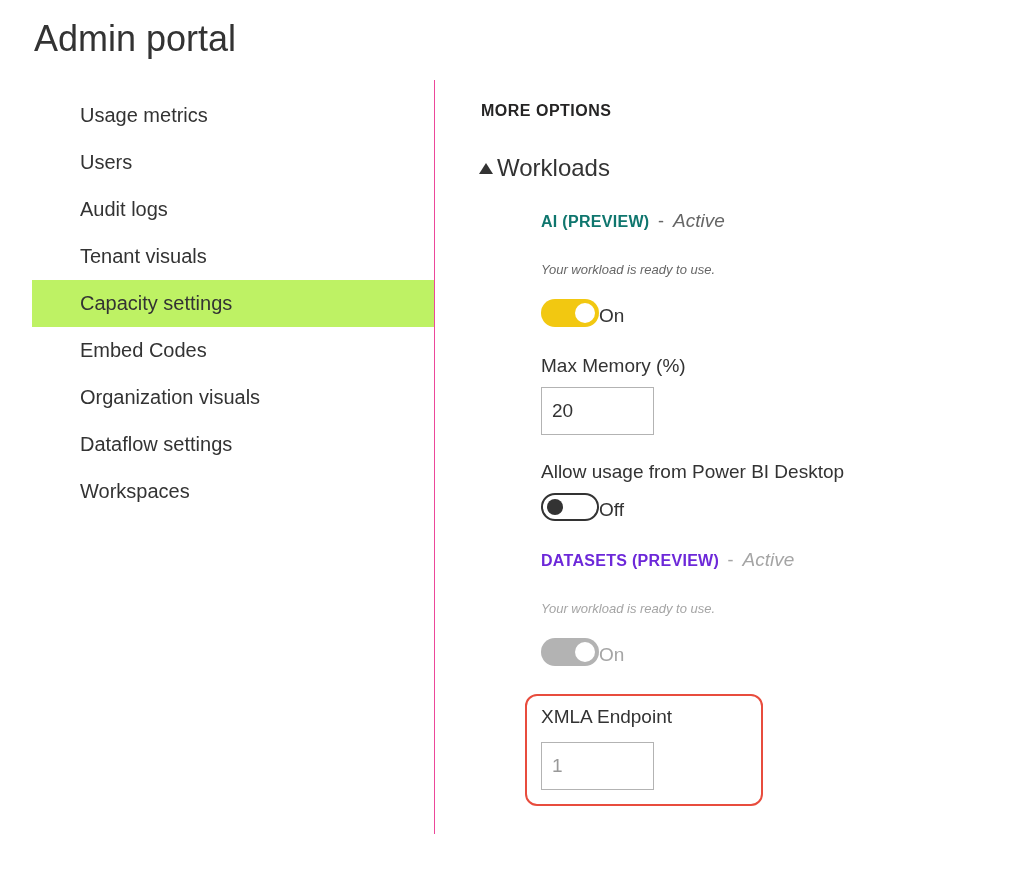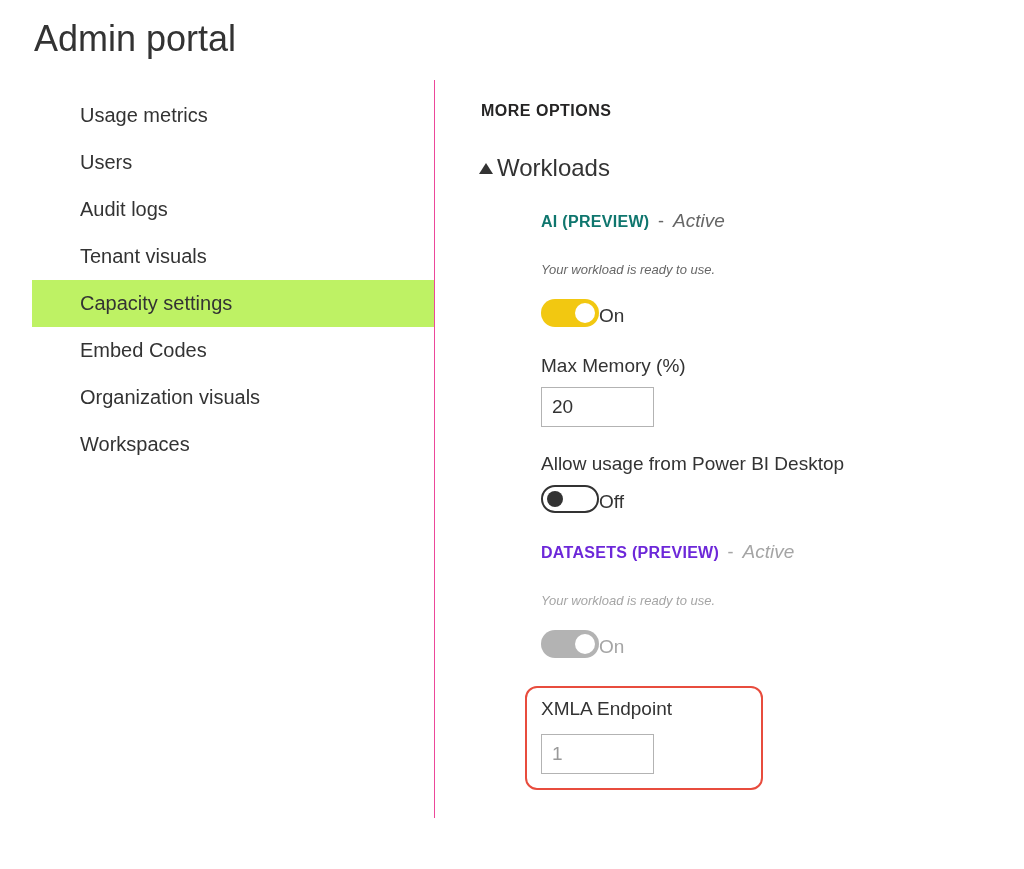--- a/index.html
+++ b/index.html
@@ -177,21 +177,21 @@
     .toggle-label.disabled {
       color: #a5a5a5;
     }
     .field-label {
       font-size: 19px;
       color: #333;
       margin-bottom: 10px;
     }
     .text-input {
       width: 113px;
-      height: 40px;
+      height: 48px;
       border: 1px solid #b3b3b3;
       font-size: 19px;
       padding: 0 10px;
       color: #333;
       font-family: inherit;
     }
     .text-input.disabled-look {
       color: #999;
     }
     .field-group {
@@ -215,20 +215,21 @@
 
 <div class="content-wrapper">
   <nav class="sidebar">
     <div class="sidebar-item">Usage metrics</div>
     <div class="sidebar-item">Users</div>
     <div class="sidebar-item">Audit logs</div>
     <div class="sidebar-item">Tenant visuals</div>
     <div class="sidebar-item selected">Capacity settings</div>
     <div class="sidebar-item">Embed Codes</div>
     <div class="sidebar-item">Organization visuals</div>
+    <div class="sidebar-item">Dataflow settings</div>
     <div class="sidebar-item">Workspaces</div>
   </nav>
 
   <main class="main">
     <div class="more-options-header">MORE OPTIONS</div>
 
     <div class="workloads-header">
       <div class="collapse-icon"></div>
       <div class="workloads-title">Workloads</div>
     </div>

